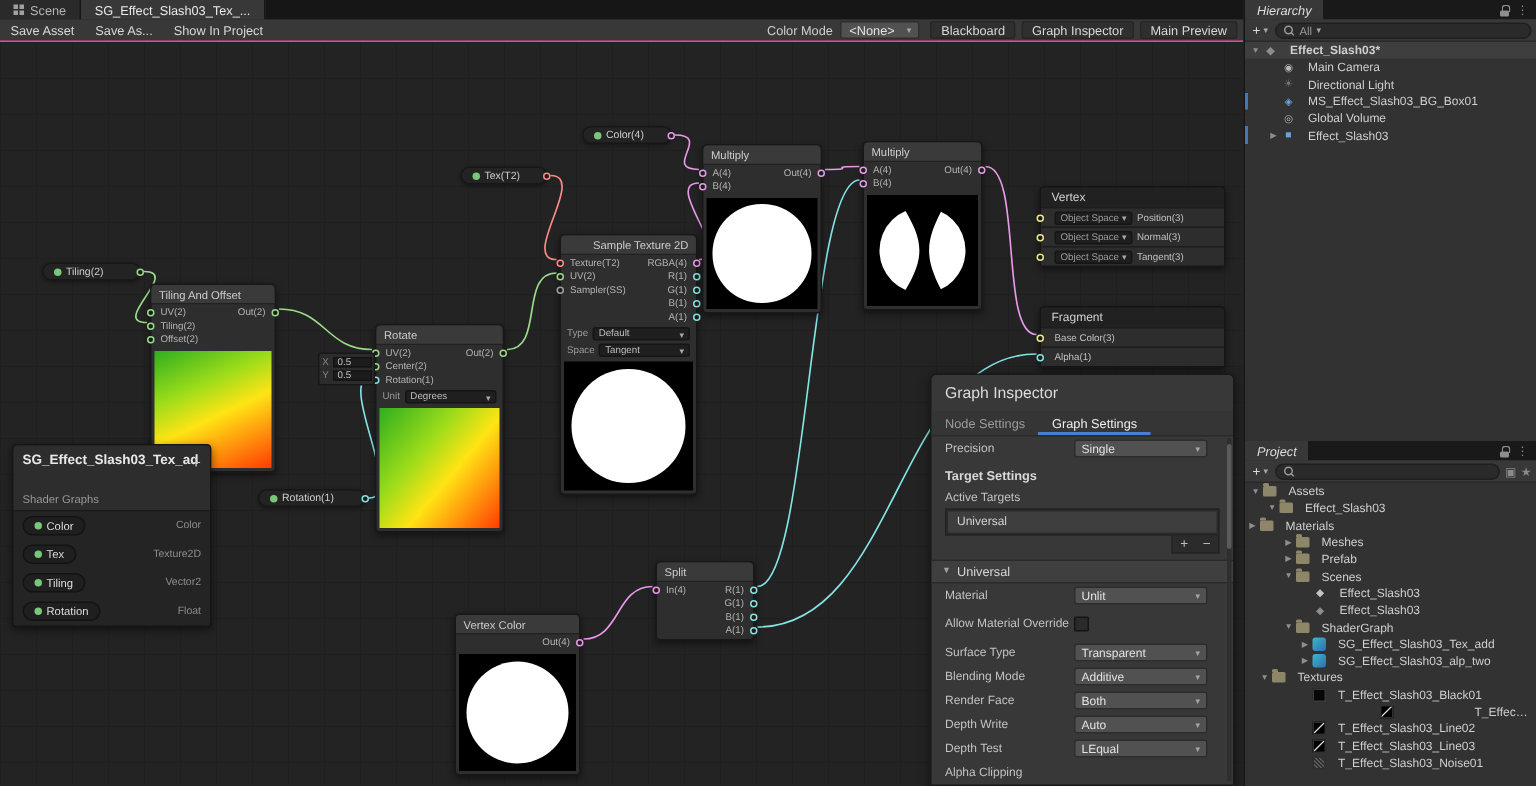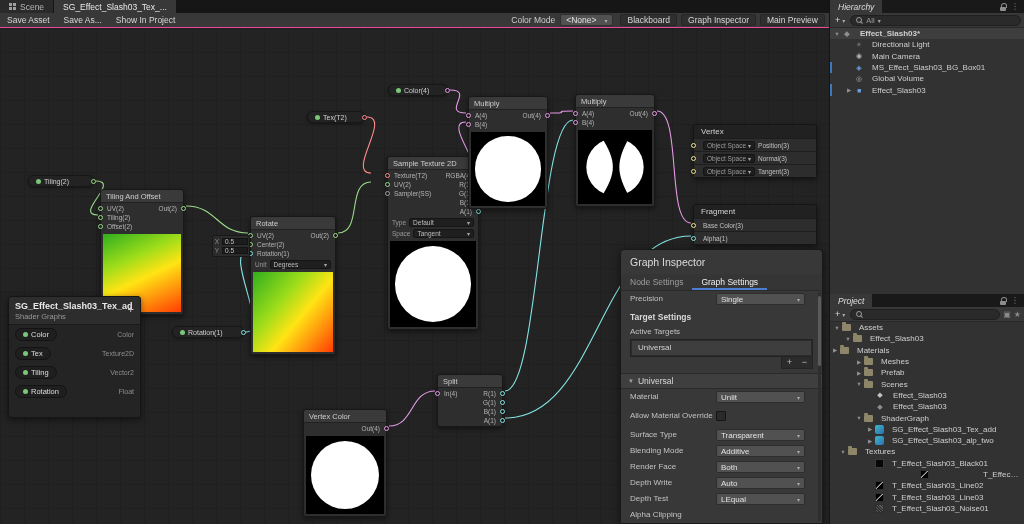--- a/index.html
+++ b/index.html
@@ -63,21 +63,21 @@
   .gblock{position:absolute;background:rgba(33,33,33,.94);border:1px solid #151515;border-radius:3px;box-shadow:0 2px 5px rgba(0,0,0,.45);}
   .gblock-header{height:13px;line-height:13px;padding:0 7px;font-size:8px;color:#d2d2d2;}
   .brow{position:relative;height:13px;display:flex;align-items:center;gap:3px;padding:0 6px 0 9px;background:#2d2d2d;border-top:1px solid #1d1d1d;font-size:6.5px;color:#c0c0c0;}
   .brow .nport{top:4px;}
   .brow .chip{background:#1e1e1e;border:1px solid #151515;border-radius:2px;padding:0 3px;height:9px;display:flex;align-items:center;gap:2px;color:#9a9a9a;}
 
   
   #blackboard{position:absolute;left:8px;top:268px;width:133px;min-height:122px;background:rgba(36,36,36,.96);border:1px solid #151515;border-radius:3px;box-shadow:0 2px 6px rgba(0,0,0,.5);}
   #bb-header{padding:4px 6px 3px;border-bottom:1px solid #1a1a1a;background:#2d2d2d;position:relative;border-radius:3px 3px 0 0;}
   #bb-title{font-size:9px;font-weight:bold;color:#e8e8e8;white-space:nowrap;overflow:hidden;}
-  #bb-sub{font-size:7.5px;color:#989898;margin-top:1px;}
+  #bb-sub{font-size:7.5px;color:#989898;margin-top:17px;}
   #bb-add{position:absolute;right:6px;top:7px;color:#cdcdcd;font-size:11px;line-height:11px;}
   .bb-row{display:flex;align-items:center;justify-content:space-between;padding:3px 6px;}
   .bb-pill{display:flex;align-items:center;gap:3px;background:#1f1f1f;border:1px solid #131313;border-radius:7px;height:13px;padding:0 7px;font-size:7.5px;color:#dedede;}
   .bb-dot{width:5px;height:5px;border-radius:50%;background:#79c879;}
   .bb-type{font-size:7px;color:#8d8d8d;}
 
   
   #inspector{position:absolute;left:620px;top:221px;width:203px;height:275px;background:#383838;border:1px solid #191919;border-radius:4px 4px 0 0;overflow:hidden;font-size:8.5px;box-shadow:0 2px 8px rgba(0,0,0,.5);}
   #insp-title{height:24px;line-height:24px;padding:0 9px;font-size:10.5px;color:#dcdcdc;}
   #insp-tabs{display:flex;height:17px;border-bottom:1px solid #2a2a2a;background:#353535;}
@@ -225,21 +225,21 @@
           </div>
           <div class="ndrop">
             <span class="ndrop-label">Unit</span>
             <span class="val">
               <span>Degrees</span>
               <span class="caret">▾</span>
             </span>
           </div>
           <div class="gpreview prev-uvb" style="height: 80px;"></div>
         </div>
-        <div class="gnode" style="left: 387px; top: 128px; width: 92px;">
+        <div class="gnode" style="left: 373px; top: 128px; width: 92px; text-align: right;">
           <div class="gnode-header">Sample Texture 2D</div>
           <div class="gnode-body">
             <div class="nrow">
               <span class="nport in" style="border-color: rgb(255, 138, 138);"></span>
               <span class="nlabel in">Texture(T2)</span>
               <span class="nlabel out">RGBA(4)</span>
               <span class="nport out" style="border-color: rgb(231, 154, 231);"></span>
             </div>
             <div class="nrow">
               <span class="nport in" style="border-color: rgb(155, 220, 138);"></span>
@@ -563,29 +563,29 @@
           <span>All</span>
           <span class="caret">▾</span>
         </div>
       </div>
       <div id="hierarchy-tree" class="tree">
           <div class="trow scene" style="padding-left: 2px;">
             <span class="arrow">▼</span>
             <span class="ticon icon-unity">◆</span>
             <span class="tlabel">Effect_Slash03*</span>
           </div>
+          <div class="trow " style="padding-left: 14px;">
+            <span class="arrow"></span>
+            <span class="ticon icon-camera">◉</span>
+            <span class="tlabel">Main Camera</span>
+          </div>
           <div class="trow disabled" style="padding-left: 14px;">
             <span class="arrow"></span>
             <span class="ticon icon-light">☀</span>
             <span class="tlabel">Directional Light</span>
-          </div>
-          <div class="trow " style="padding-left: 14px;">
-            <span class="arrow"></span>
-            <span class="ticon icon-camera">◉</span>
-            <span class="tlabel">Main Camera</span>
           </div>
           <div class="trow prefab" style="padding-left: 14px;">
             <span class="hbar"></span>
             <span class="arrow"></span>
             <span class="ticon icon-mesh">◈</span>
             <span class="tlabel">MS_Effect_Slash03_BG_Box01</span>
           </div>
           <div class="trow " style="padding-left: 14px;">
             <span class="arrow"></span>
             <span class="ticon icon-volume">◎</span>

